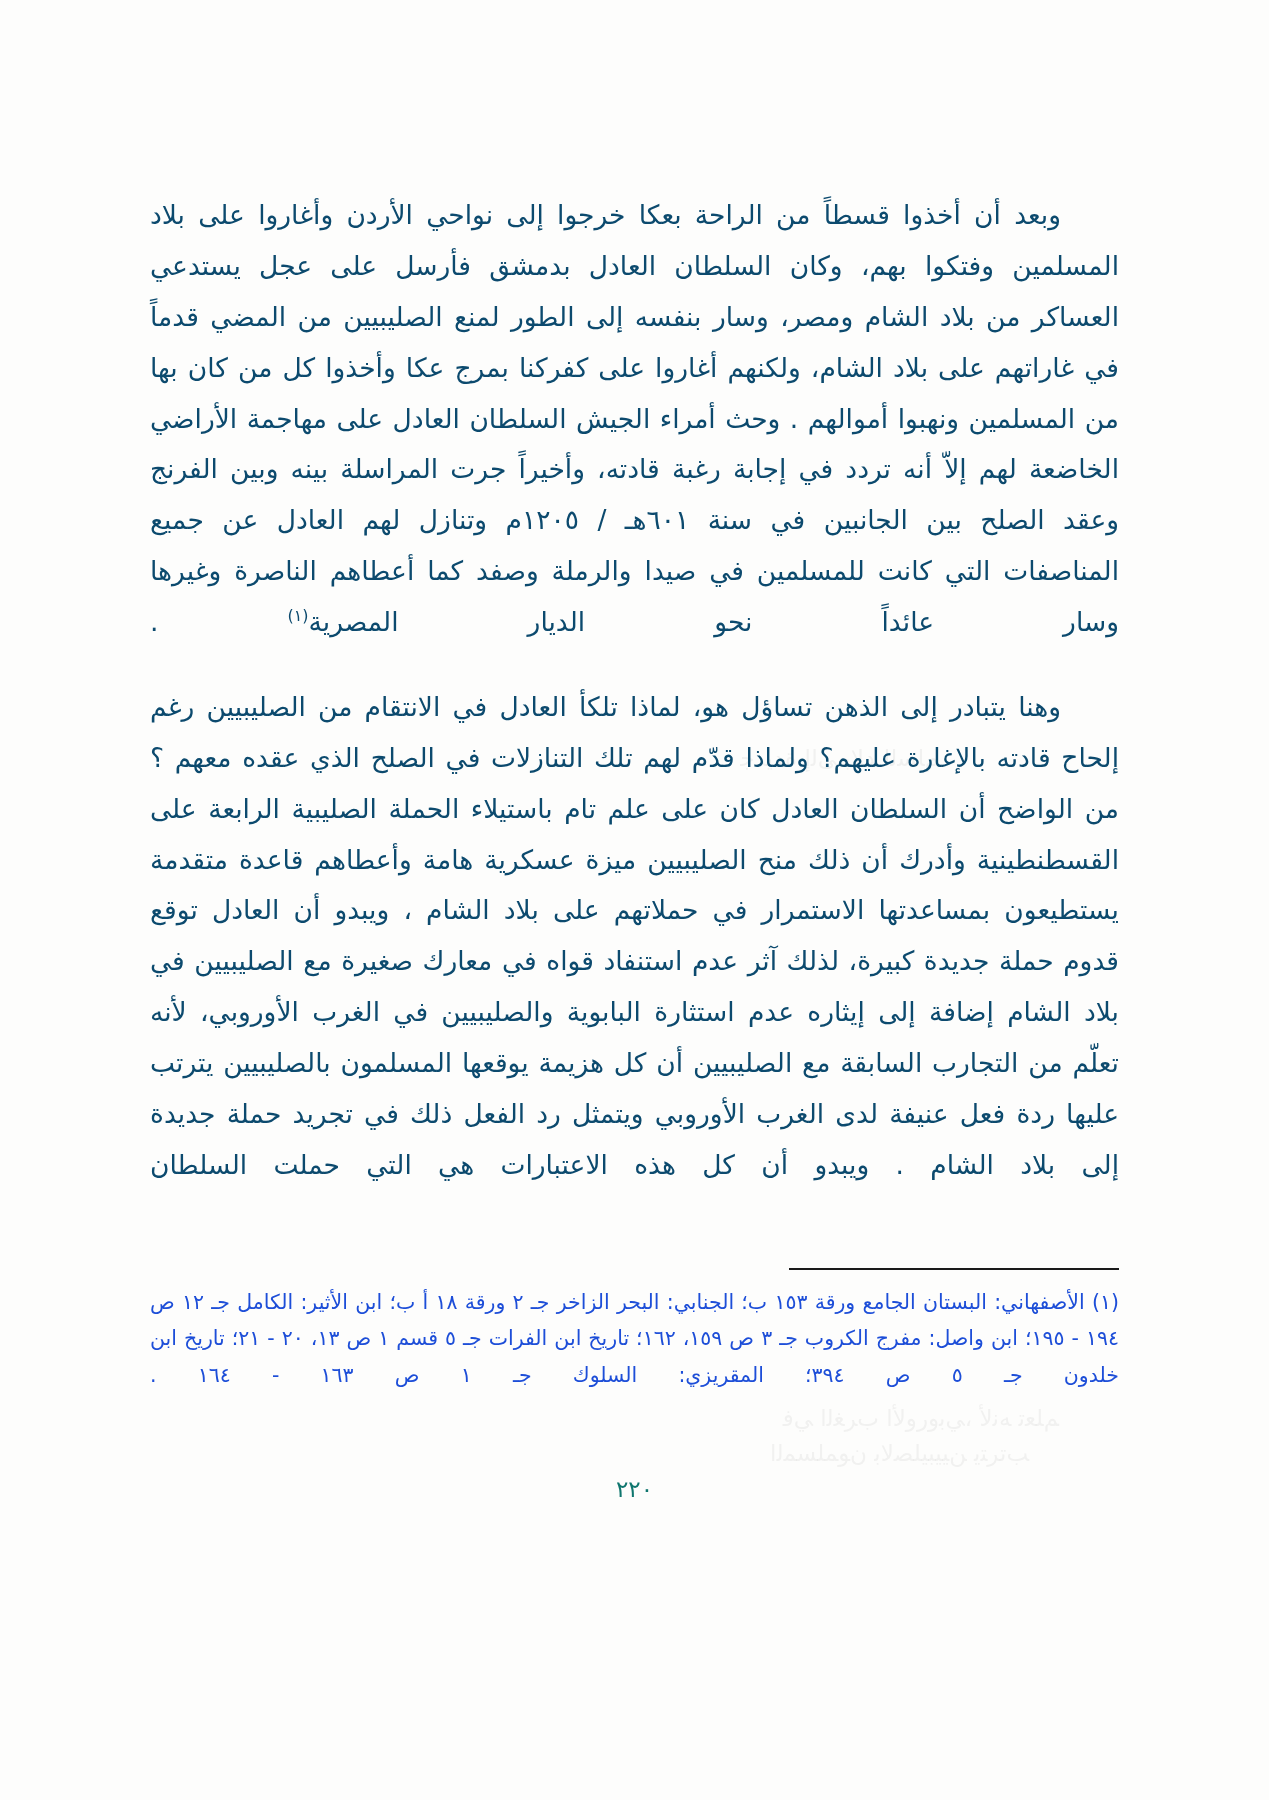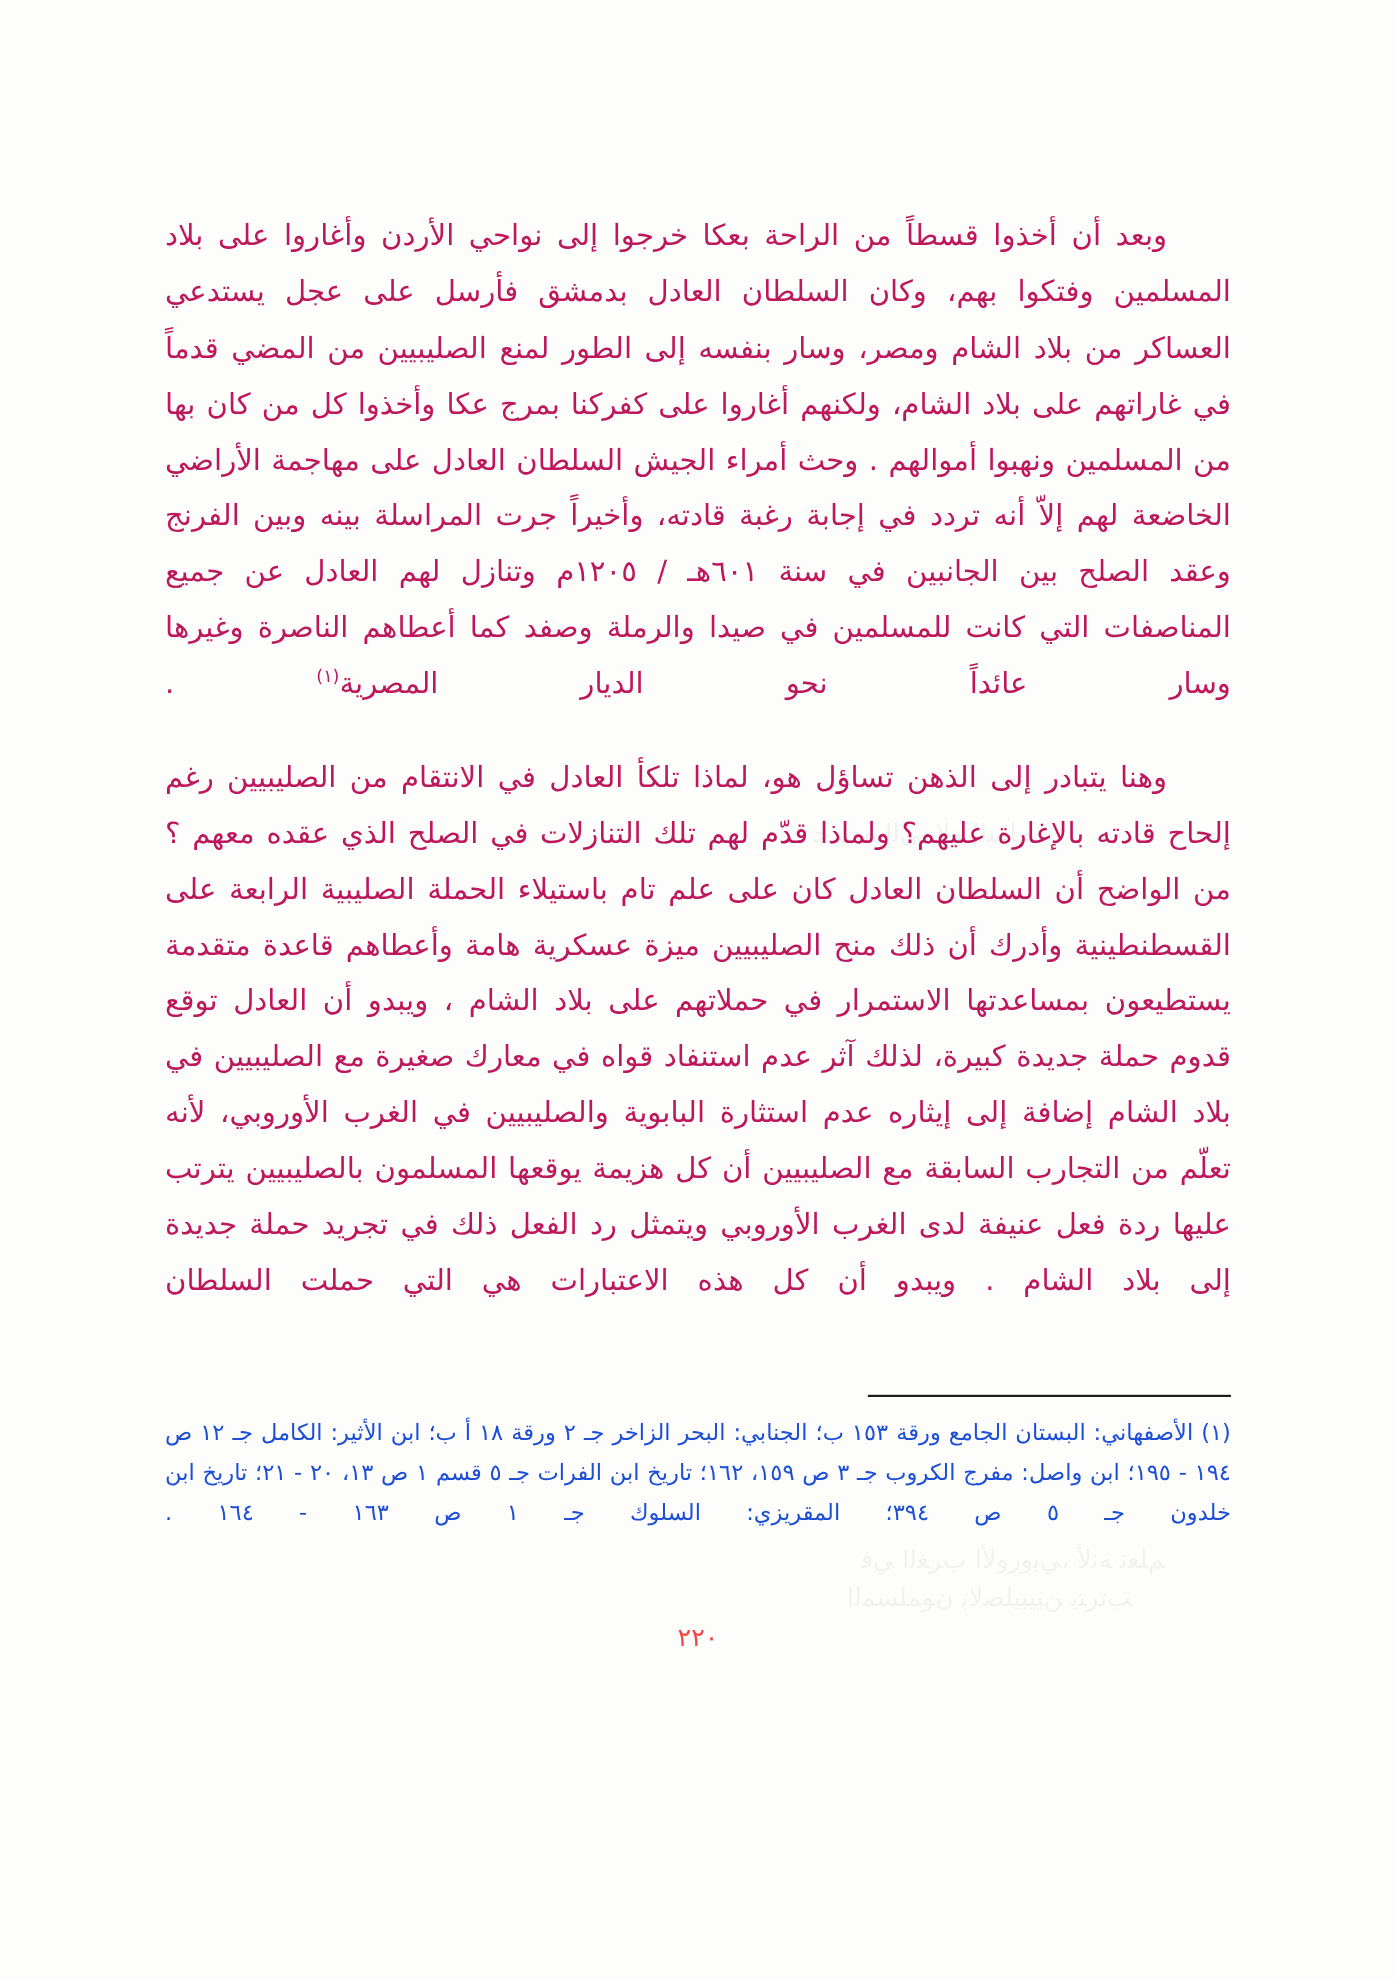--- a/index.html
+++ b/index.html
@@ -25,21 +25,21 @@
     direction: rtl;
   }
   p.body-par {
     margin: 0 0 0 0;
     font-size: 26.5px;
     line-height: 1.92;
     text-align: justify;
     text-align-last: justify;
     letter-spacing: 0px;
     word-spacing: 1px;
-    color: #be185d;
+    color: #0c4a6e;
   }
   p.body-par.second {
     margin-top: 34px;
   }
   .indent {
     display: inline-block;
     width: 58px;
   }
   .sup {
     font-size: 16px;
@@ -68,21 +68,21 @@
     text-align-last: justify;
     color: #1d4ed8;
   }
   .page-number {
     position: absolute;
     top: 1476px;
     left: 0;
     right: 0;
     text-align: center;
     font-size: 23px;
-    color: #ef4444;
+    color: #0f766e;
     letter-spacing: 1px;
   }
   .ghost {
     position: absolute;
     color: rgba(120,120,120,0.09);
     font-size: 23px;
     letter-spacing: 2px;
     pointer-events: none;
     user-select: none;
     white-space: nowrap;

